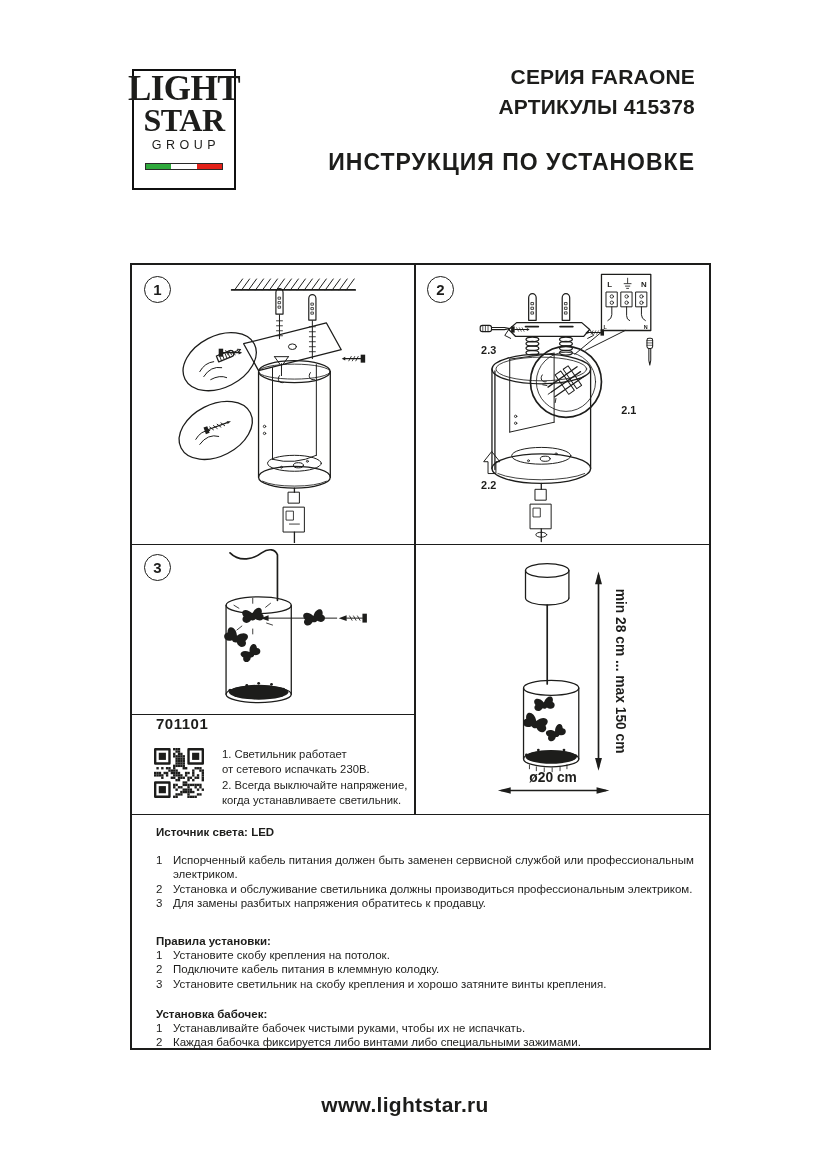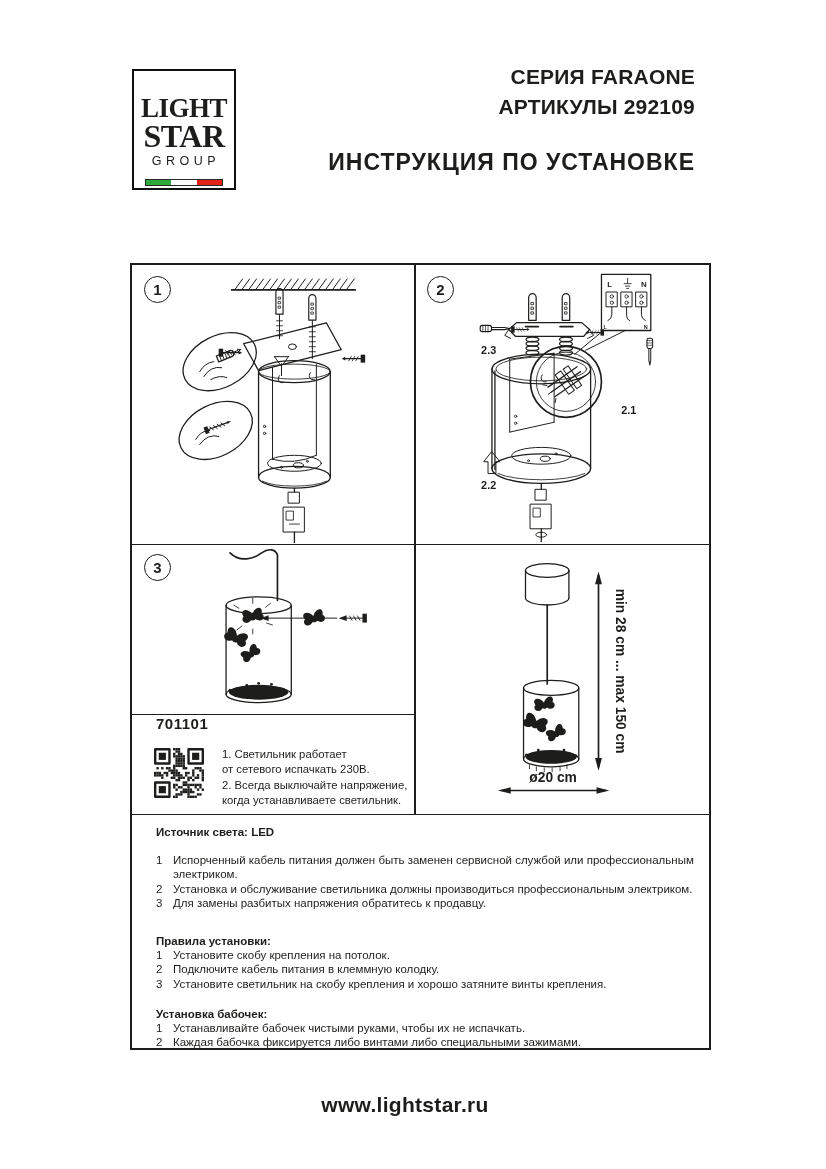--- a/index.html
+++ b/index.html
@@ -2,21 +2,21 @@
 <html><head>
 <meta charset="utf-8">
 <style>
   html,body{margin:0;padding:0;background:#ffffff;}
   body{width:826px;height:1169px;position:relative;font-family:"Liberation Sans",sans-serif;color:#1d1d1b;}
   .abs{position:absolute;}
 
   
   .logo-box{left:132px;top:69px;width:104px;height:121px;border:2px solid #101010;box-sizing:border-box;
             display:flex;flex-direction:column;align-items:center;}
-  .logo-light{font-family:"Liberation Serif",serif;font-weight:bold;font-size:27px;line-height:1;margin-top:24px;letter-spacing:-.5px;}
+  .logo-light{font-family:"Liberation Serif",serif;font-weight:bold;font-size:35px;line-height:1;letter-spacing:-.5px;}
   .logo-star{font-family:"Liberation Serif",serif;font-weight:bold;font-size:32px;line-height:.92;letter-spacing:-.5px;}
   .logo-group{font-size:12.5px;letter-spacing:4.5px;margin-top:3px;margin-left:4px;}
   .logo-flag{width:78px;height:7px;border:1px solid #2a2a2a;box-sizing:border-box;display:flex;margin-top:11px;}
   .logo-flag span{flex:1;}
 
   .title-block{right:131px;top:62px;text-align:right;font-weight:bold;}
   .title-line{font-size:21px;line-height:30px;letter-spacing:.2px;}
   .instr-block{right:131px;top:148px;text-align:right;font-weight:bold;}
   .instr-line{font-size:23px;line-height:29px;letter-spacing:1px;}
 
@@ -88,21 +88,21 @@
   <div class="logo-group">GROUP</div>
   <div class="logo-flag">
     <span style="background:#2fa93c"></span>
     <span style="background:#ffffff"></span>
     <span style="background:#e32119"></span>
   </div>
 </div>
 
 <div class="abs title-block">
   <div class="title-line">СЕРИЯ FARAONE</div>
-  <div class="title-line">АРТИКУЛЫ 292109</div>
+  <div class="title-line">АРТИКУЛЫ 415378</div>
 </div>
 <div class="abs instr-block">
   <div class="instr-line">ИНСТРУКЦИЯ ПО УСТАНОВКЕ</div>
 </div>
 
 <div class="abs grid">
   <div class="divider" style="left:282px;top:0;width:1.5px;height:549px"></div>
   <div class="divider" style="left:0;top:278.5px;width:577px;height:1.5px"></div>
   <div class="divider" style="left:0;top:448.5px;width:282px;height:1.5px"></div>
   <div class="divider" style="left:0;top:548.5px;width:577px;height:1.5px"></div>

